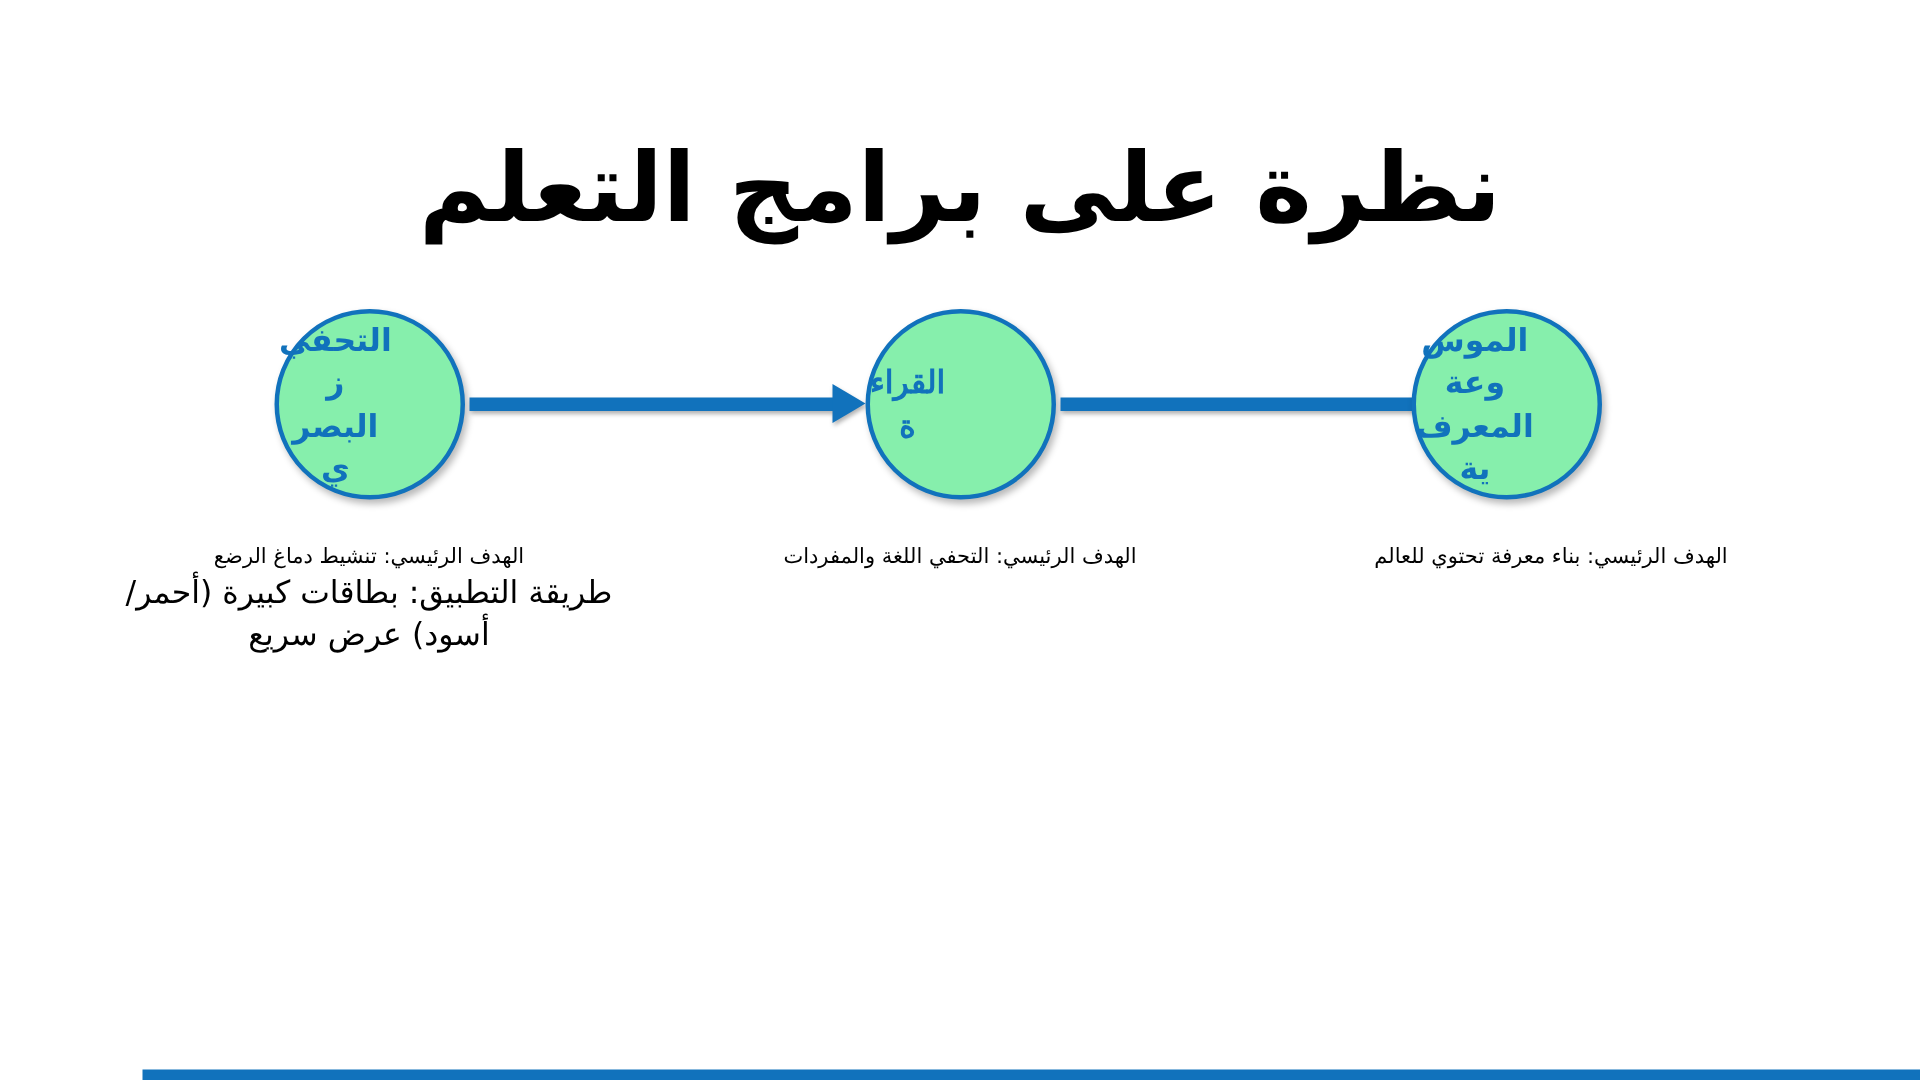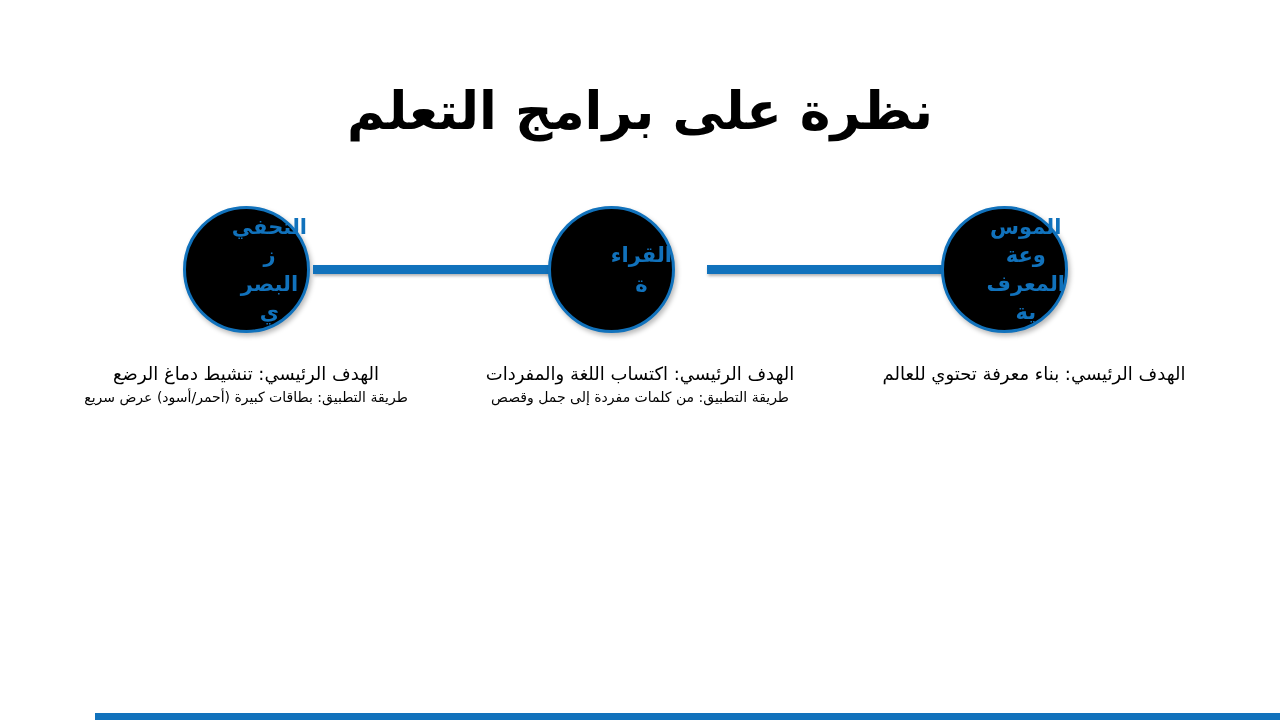--- a/index.html
+++ b/index.html
@@ -4,51 +4,51 @@
 <style>
   :root { --accent:#1172BC; --ink:#000000; }
   html,body { margin:0; padding:0; background:#ffffff; }
   .slide {
     position:relative; width:1280px; height:720px; background:#ffffff;
     overflow:hidden; font-family:"DejaVu Sans", sans-serif; color:var(--ink);
   }
   .title {
     position:absolute; top:46px; left:0; width:100%;
     text-align:center; direction:rtl;
-    font-size:52px; font-weight:bold; letter-spacing:-1px;
+    font-size:64px; font-weight:bold; letter-spacing:-1px;
   }
   
   .circle {
     position:absolute; top:206px; width:127px; height:127px; box-sizing:border-box;
-    border:3px solid var(--accent); border-radius:50%; background:#000000;
+    border:3px solid var(--accent); border-radius:50%; background:#86efac;
     box-shadow:2px 3px 5px rgba(0,0,0,0.28);
-    display:flex; align-items:center; justify-content:flex-end;
+    display:flex; align-items:center; justify-content:flex-start;
   }
-  .c0 { left:183px; } .c1 { left:548px; } .c2 { left:941px; }
+  .c0 { left:183px; } .c1 { left:577px;font-family:Liberation Serif, serif; } .c2 { left:941px; }
   .circle-text {
     direction:rtl; text-align:center; white-space:pre-line;
     font-weight:bold; color:var(--accent); font-size:21px; line-height:1.35;
   }
   
   .arrow {
     position:absolute; top:256px; width:264px; height:27px;
     filter:drop-shadow(1px 2px 1.5px rgba(0,0,0,0.30));
   }
   .a0 { left:313px; } .a1 { left:707px; }
   .arrow-shaft { position:absolute; left:0; right:20px; top:9px; height:9px; background:var(--accent); }
   .arrow-head {
     position:absolute; right:0; top:0; width:0; height:0;
     border-top:13.5px solid transparent; border-bottom:13.5px solid transparent;
     border-left:22px solid var(--accent);
   }
   
   .col { position:absolute; top:361px; width:340px; text-align:center; direction:rtl; }
   .col0 { left:76px; } .col1 { left:470px; } .col2 { left:864px; }
-  .goal   { font-size:18px; line-height:1.45; }
-  .method { font-size:14px; line-height:1.32; margin-top:1px; }
+  .goal   { font-size:14px; line-height:1.45; }
+  .method { font-size:21px; line-height:1.32; margin-top:1px; }
   
   .footer-bar { position:absolute; left:95px; top:713px; width:1185px; height:7px; background:var(--accent); }
 </style>
 </head>
 <body>
 
 <div class="slide">
 
   <h1 class="title">نظرة على برامج التعلم</h1>
 
@@ -80,22 +80,21 @@
 المعرف
 ية</div>
   </div>
 
   <div class="col col0">
     <div class="goal">الهدف الرئيسي: تنشيط دماغ الرضع</div>
     <div class="method">طريقة التطبيق: بطاقات كبيرة (أحمر/أسود) عرض سريع</div>
   </div>
 
   <div class="col col1">
-    <div class="goal">الهدف الرئيسي: اكتساب اللغة والمفردات</div>
-    <div class="method">طريقة التطبيق: من كلمات مفردة إلى جمل وقصص</div>
+    <div class="goal">الهدف الرئيسي: التحفي اللغة والمفردات</div>
   </div>
 
   <div class="col col2">
     <div class="goal">الهدف الرئيسي: بناء معرفة تحتوي للعالم</div>
   </div>
 
   <div class="footer-bar"></div>
 
 </div>
 

